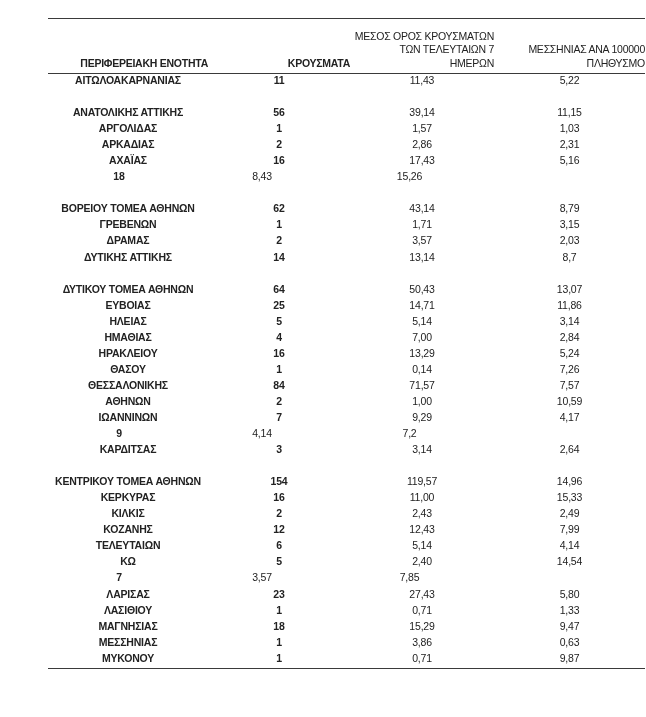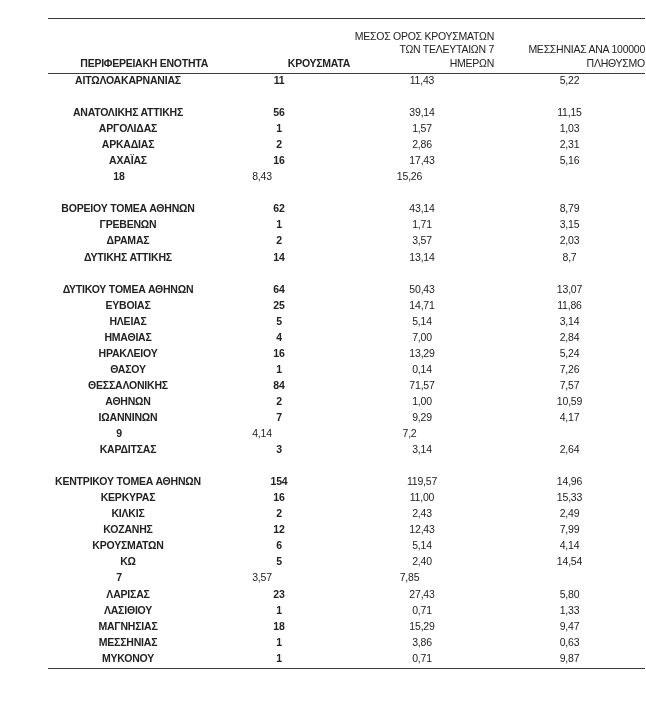--- a/index.html
+++ b/index.html
@@ -248,21 +248,21 @@
   </div>
 
   <div class="tr">
     <div class="td c1">ΚΟΖΑΝΗΣ</div>
     <div class="td c2">12</div>
     <div class="td c3">12,43</div>
     <div class="td c4">7,99</div>
   </div>
 
   <div class="tr">
-    <div class="td c1">ΚΡΟΥΣΜΑΤΩΝ</div>
+    <div class="td c1">ΤΕΛΕΥΤΑΙΩΝ</div>
     <div class="td c2">6</div>
     <div class="td c3">5,14</div>
     <div class="td c4">4,14</div>
   </div>
 
   <div class="tr">
     <div class="td c1">ΚΩ</div>
     <div class="td c2">5</div>
     <div class="td c3">2,40</div>
     <div class="td c4">14,54</div>

